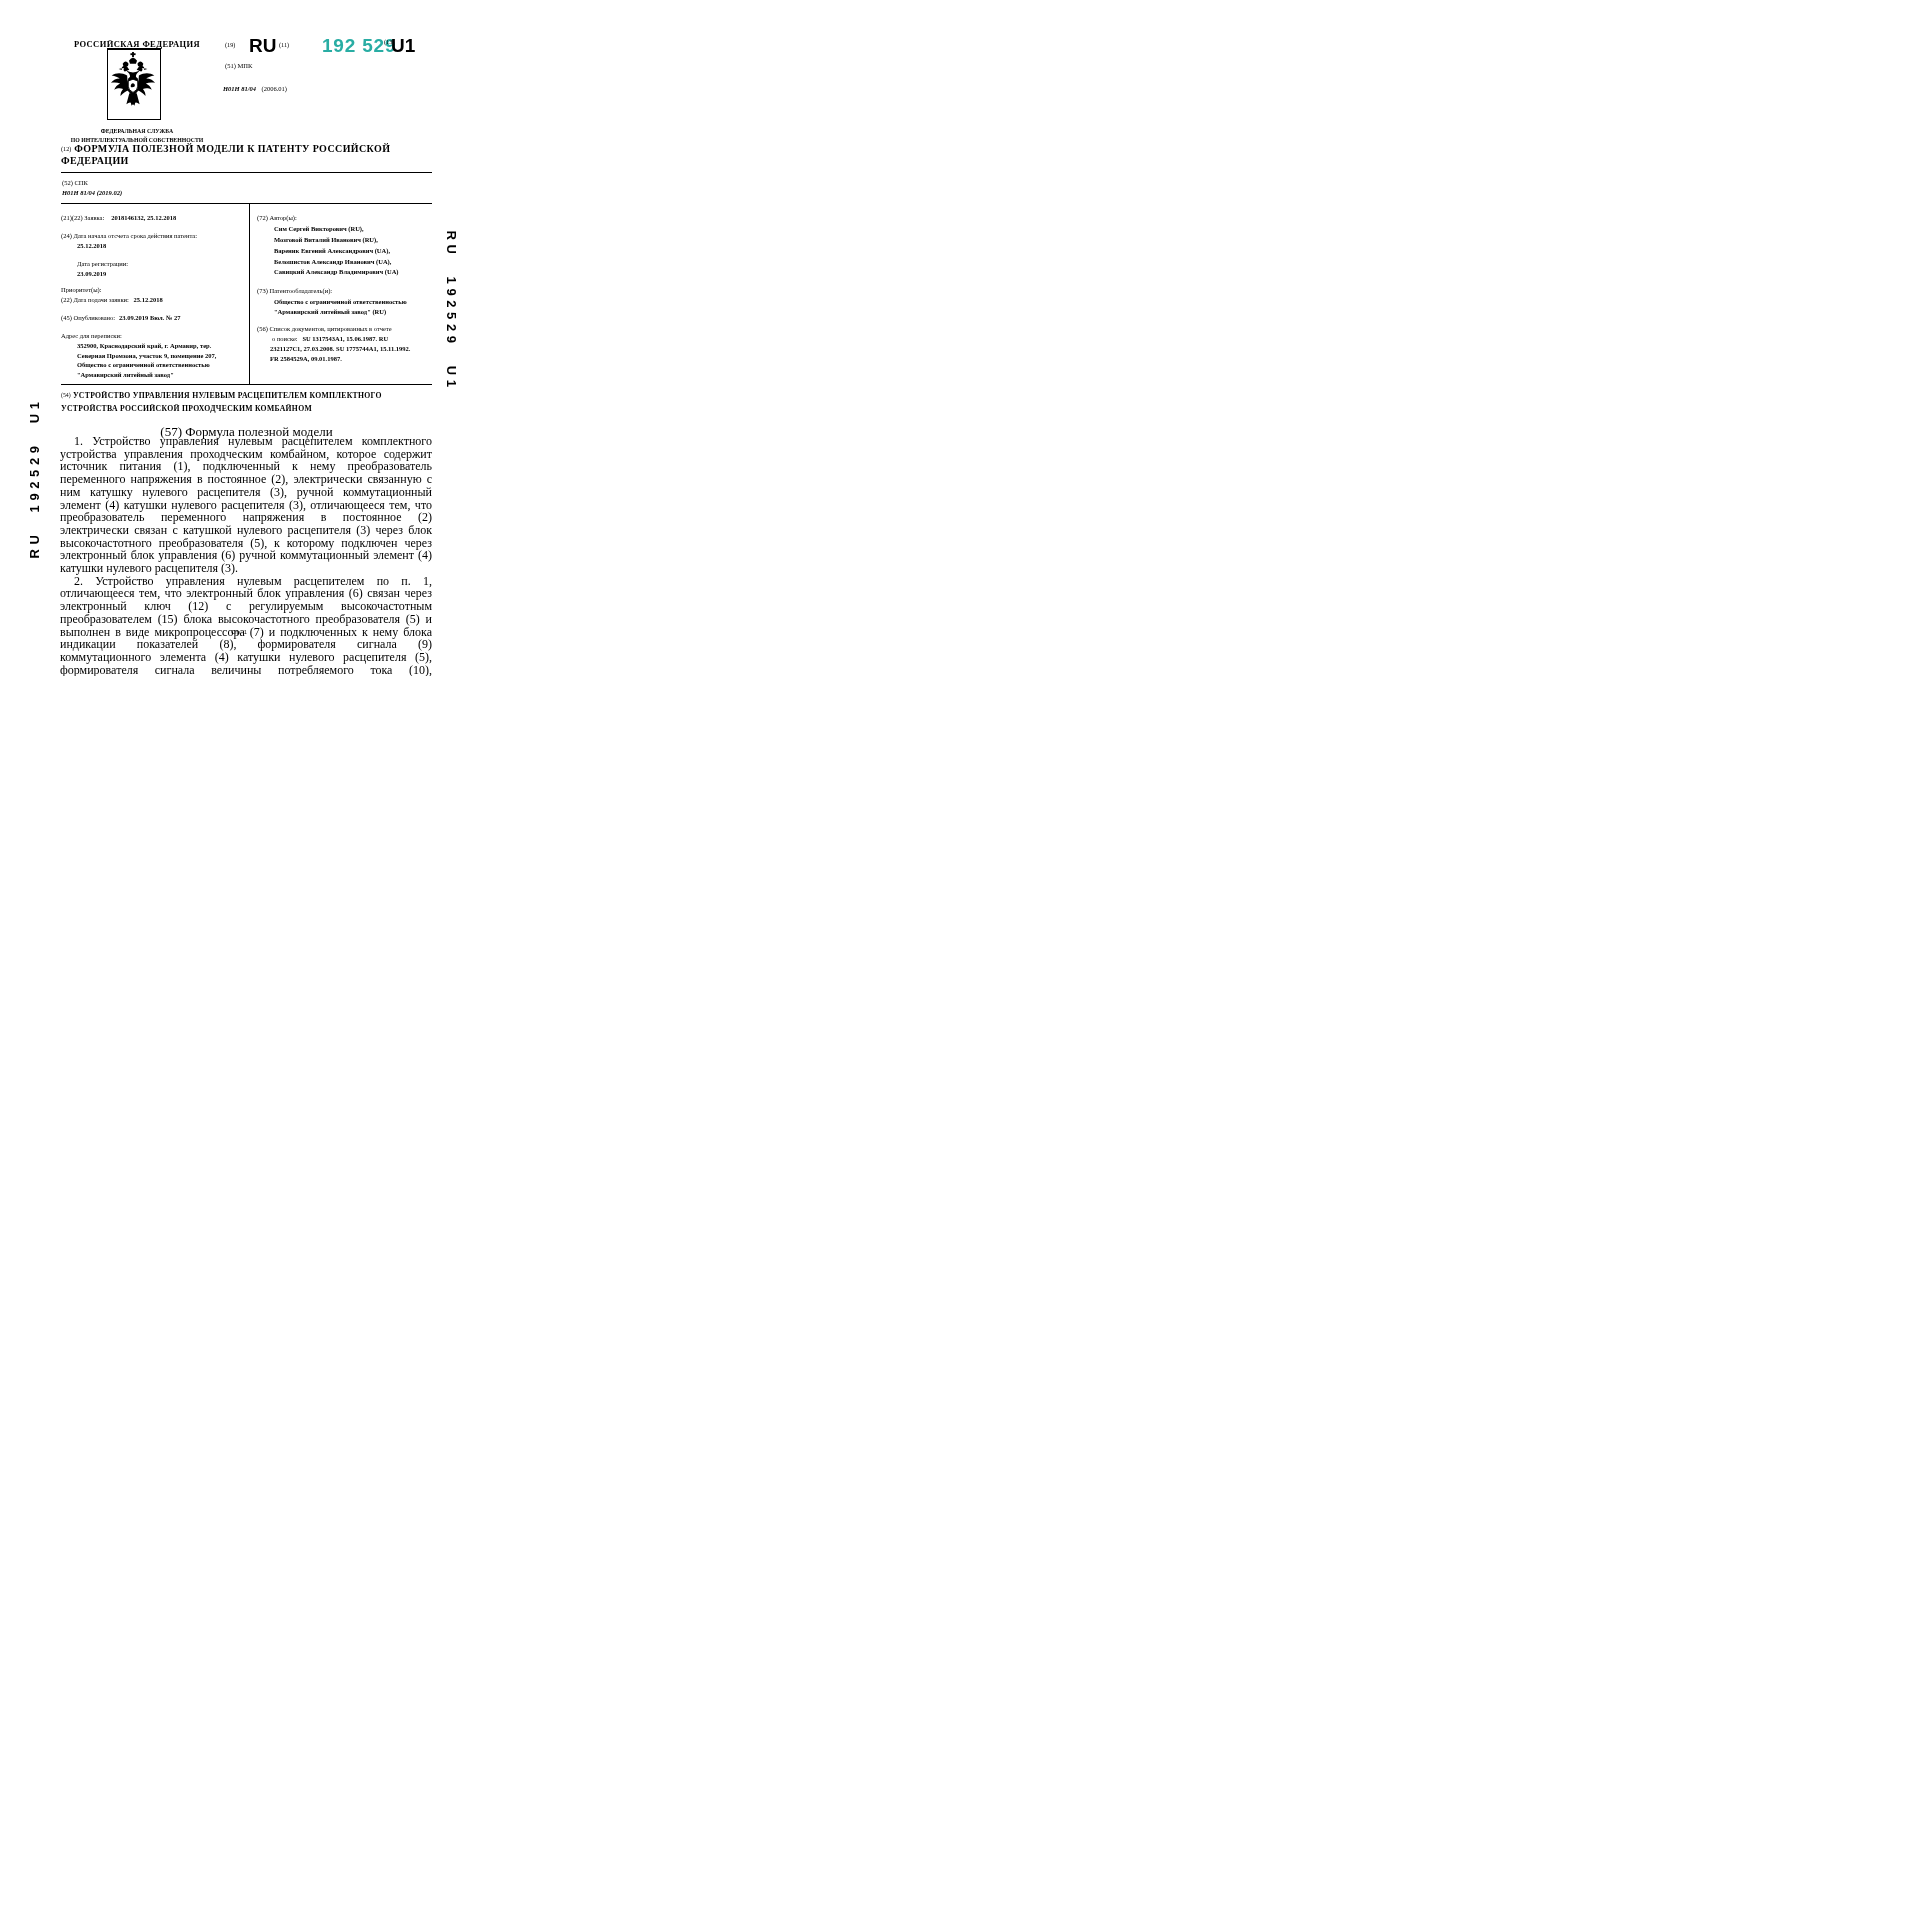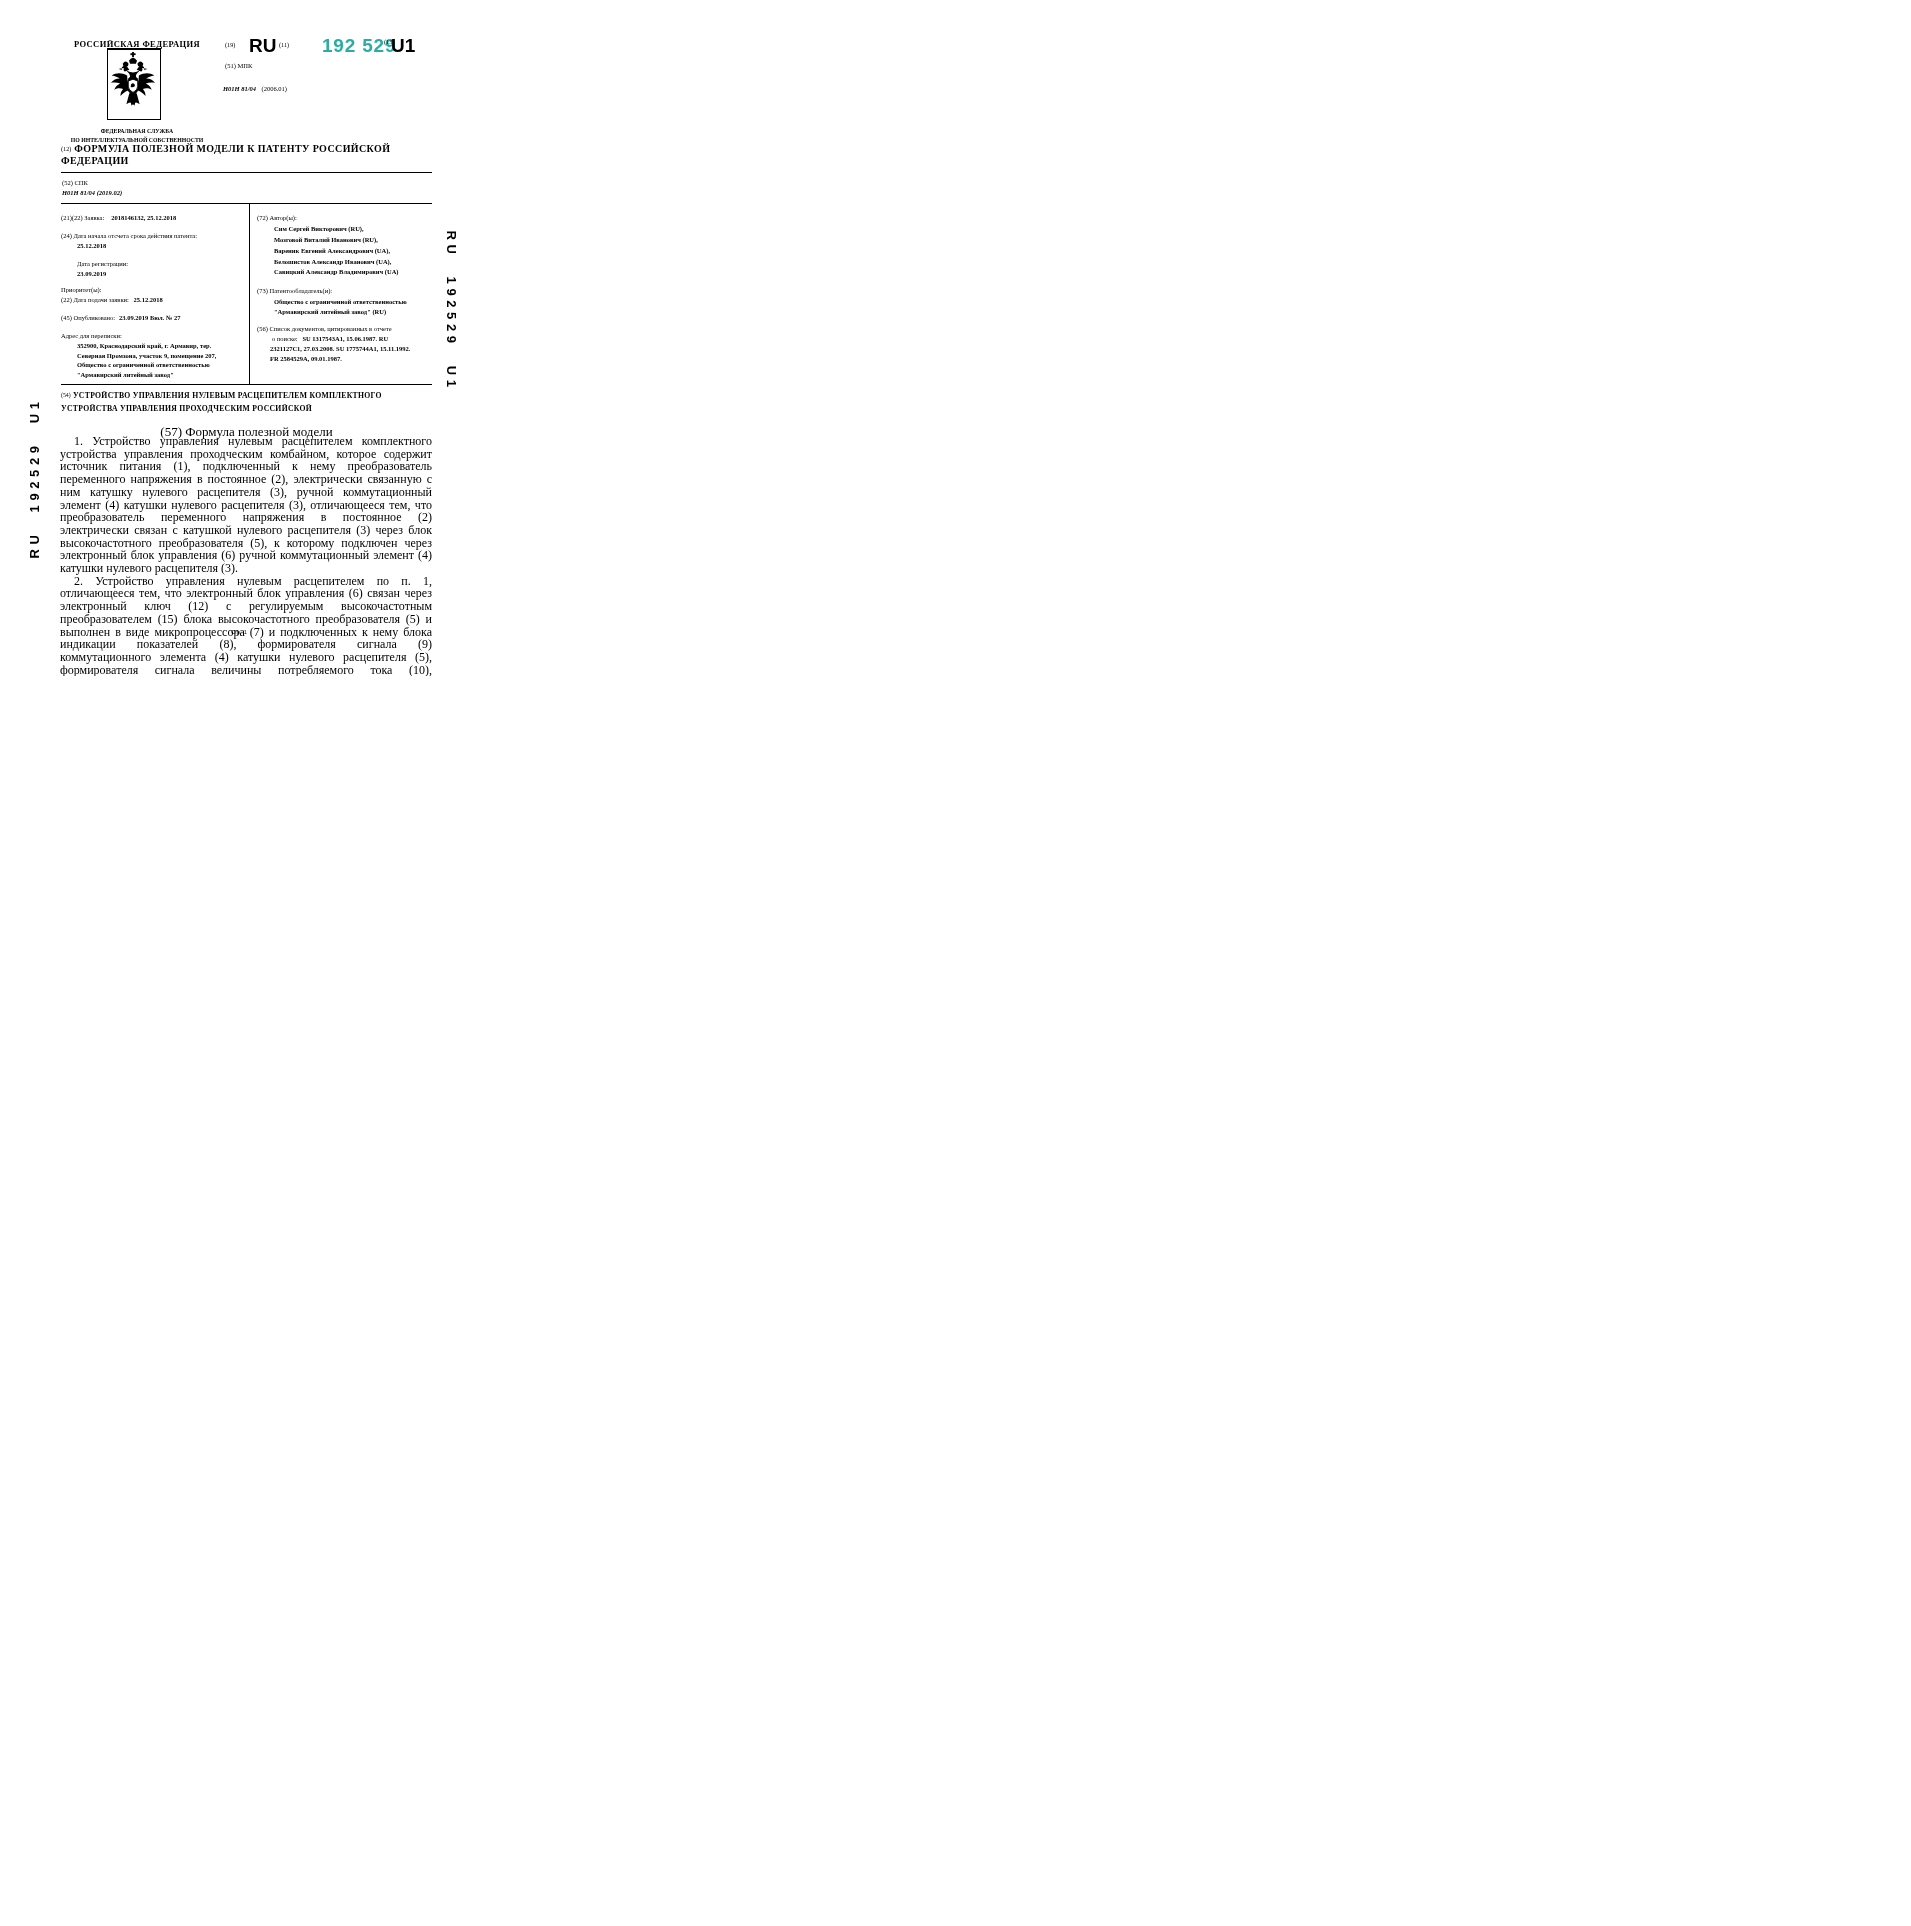--- a/index.html
+++ b/index.html
@@ -128,21 +128,21 @@
   <div class="abs lbl" style="left:257px;top:324px;">(56) Список документов, цитированных в отчете</div>
   <div class="abs lbl" style="left:272px;top:334px;">
     <span>о поиске:</span>
     <span class="val" style="margin-left:3.1px;">SU 1317543A1, 15.06.1987. RU</span>
   </div>
   <div class="abs lbl val" style="left:270px;top:344px;">2321127C1, 27.03.2008. SU 1775744A1, 15.11.1992.</div>
   <div class="abs lbl val" style="left:270px;top:354px;">FR 2584529A, 09.01.1987.</div>
 
   <div class="abs" style="left:61px;top:389px;width:373px;">
     <span class="title54"><span class="num54">(54)</span>
-    <span>УСТРОЙСТВО УПРАВЛЕНИЯ НУЛЕВЫМ РАСЦЕПИТЕЛЕМ КОМПЛЕКТНОГО УСТРОЙСТВА УПРАВЛЕНИЯ ПРОХОДЧЕСКИМ РОССИЙСКОЙ</span></span>
+    <span>УСТРОЙСТВО УПРАВЛЕНИЯ НУЛЕВЫМ РАСЦЕПИТЕЛЕМ КОМПЛЕКТНОГО УСТРОЙСТВА РОССИЙСКОЙ ПРОХОДЧЕСКИМ КОМБАЙНОМ</span></span>
   </div>
 
   <div class="abs claims-head" style="left:61px;top:424px;width:371px;">(57) Формула полезной модели</div>
   <div class="abs body-text" style="left:60px;top:435px;width:372px;">
     <p>1. Устройство управления нулевым расцепителем комплектного устройства управления проходческим комбайном, которое содержит источник питания (1), подключенный к нему преобразователь переменного напряжения в постоянное (2), электрически связанную с ним катушку нулевого расцепителя (3), ручной коммутационный элемент (4) катушки нулевого расцепителя (3), отличающееся тем, что преобразователь переменного напряжения в постоянное (2) электрически связан с катушкой нулевого расцепителя (3) через блок высокочастотного преобразователя (5), к которому подключен через электронный блок управления (6) ручной коммутационный элемент (4) катушки нулевого расцепителя (3).</p>
     <p>2. Устройство управления нулевым расцепителем по п. 1, отличающееся тем, что электронный блок управления (6) связан через электронный ключ (12) с регулируемым высокочастотным преобразователем (15) блока высокочастотного преобразователя (5) и выполнен в виде микропроцессора (7) и подключенных к нему блока индикации показателей (8), формирователя сигнала (9) коммутационного элемента (4) катушки нулевого расцепителя (5), формирователя сигнала величины потребляемого тока (10), электрически связанного с силовым ключем (13) блока высокочастотного</p>
   </div>
 
   <div class="abs sidetext" style="left:451px;top:311px;transform:translate(-50%,-50%) rotate(90deg);">RU 192529 U1</div>
   <div class="abs sidetext" style="left:34px;top:478px;transform:translate(-50%,-50%) rotate(-90deg);">RU 192529 U1</div>

